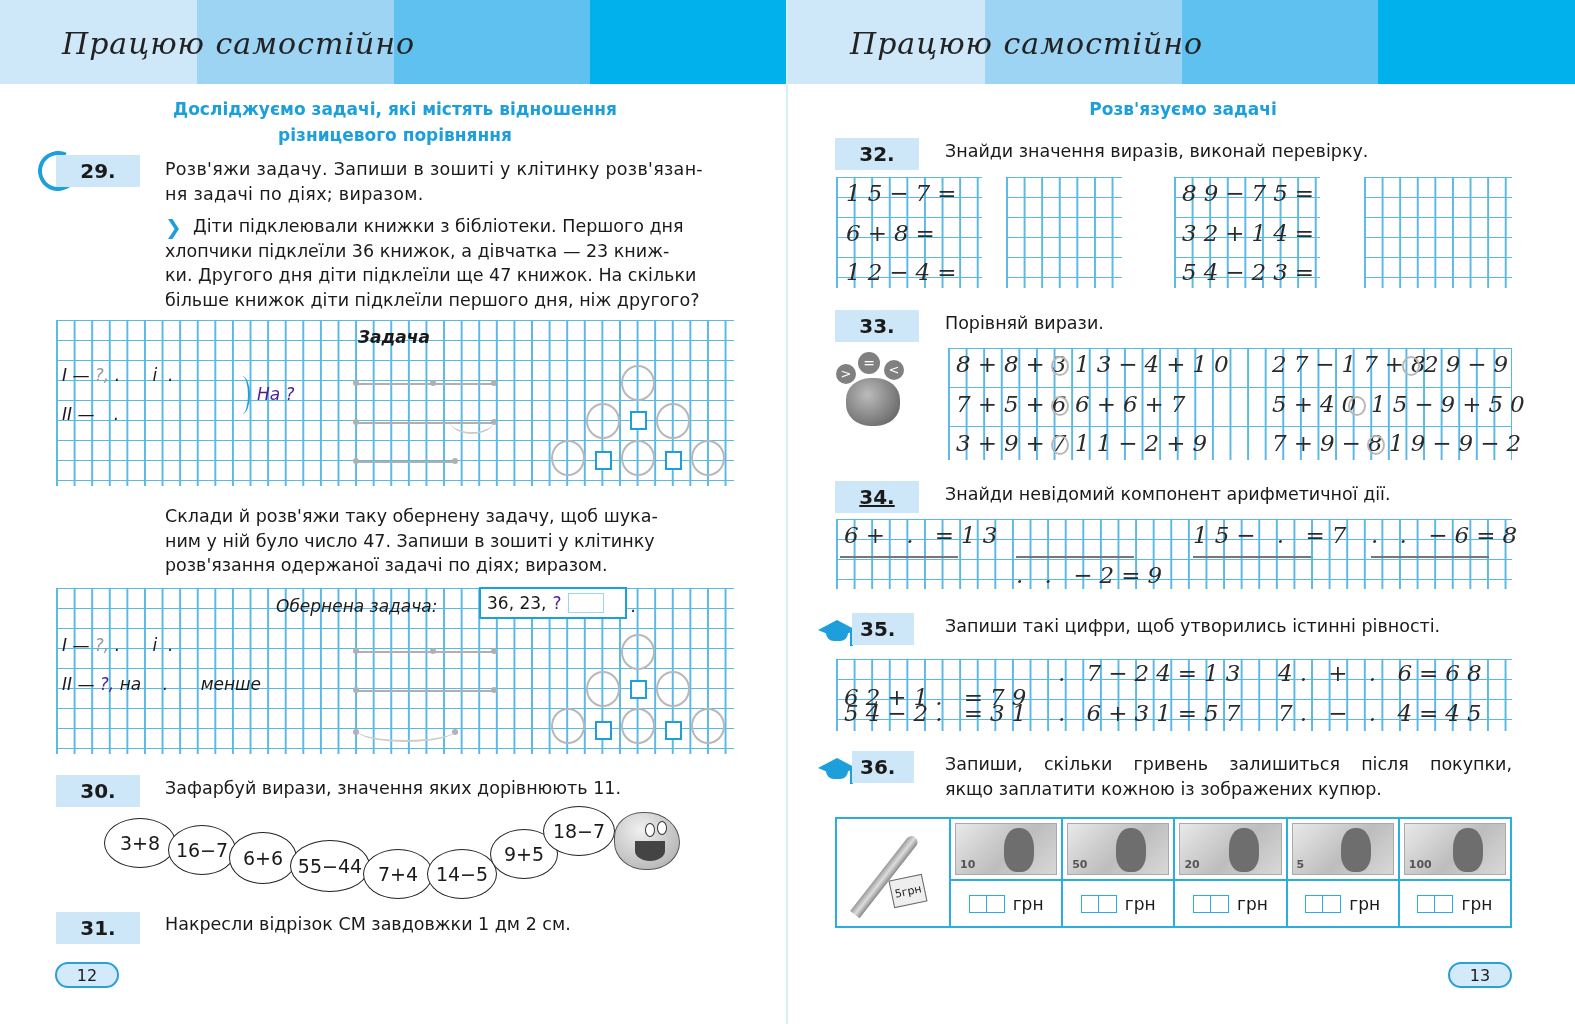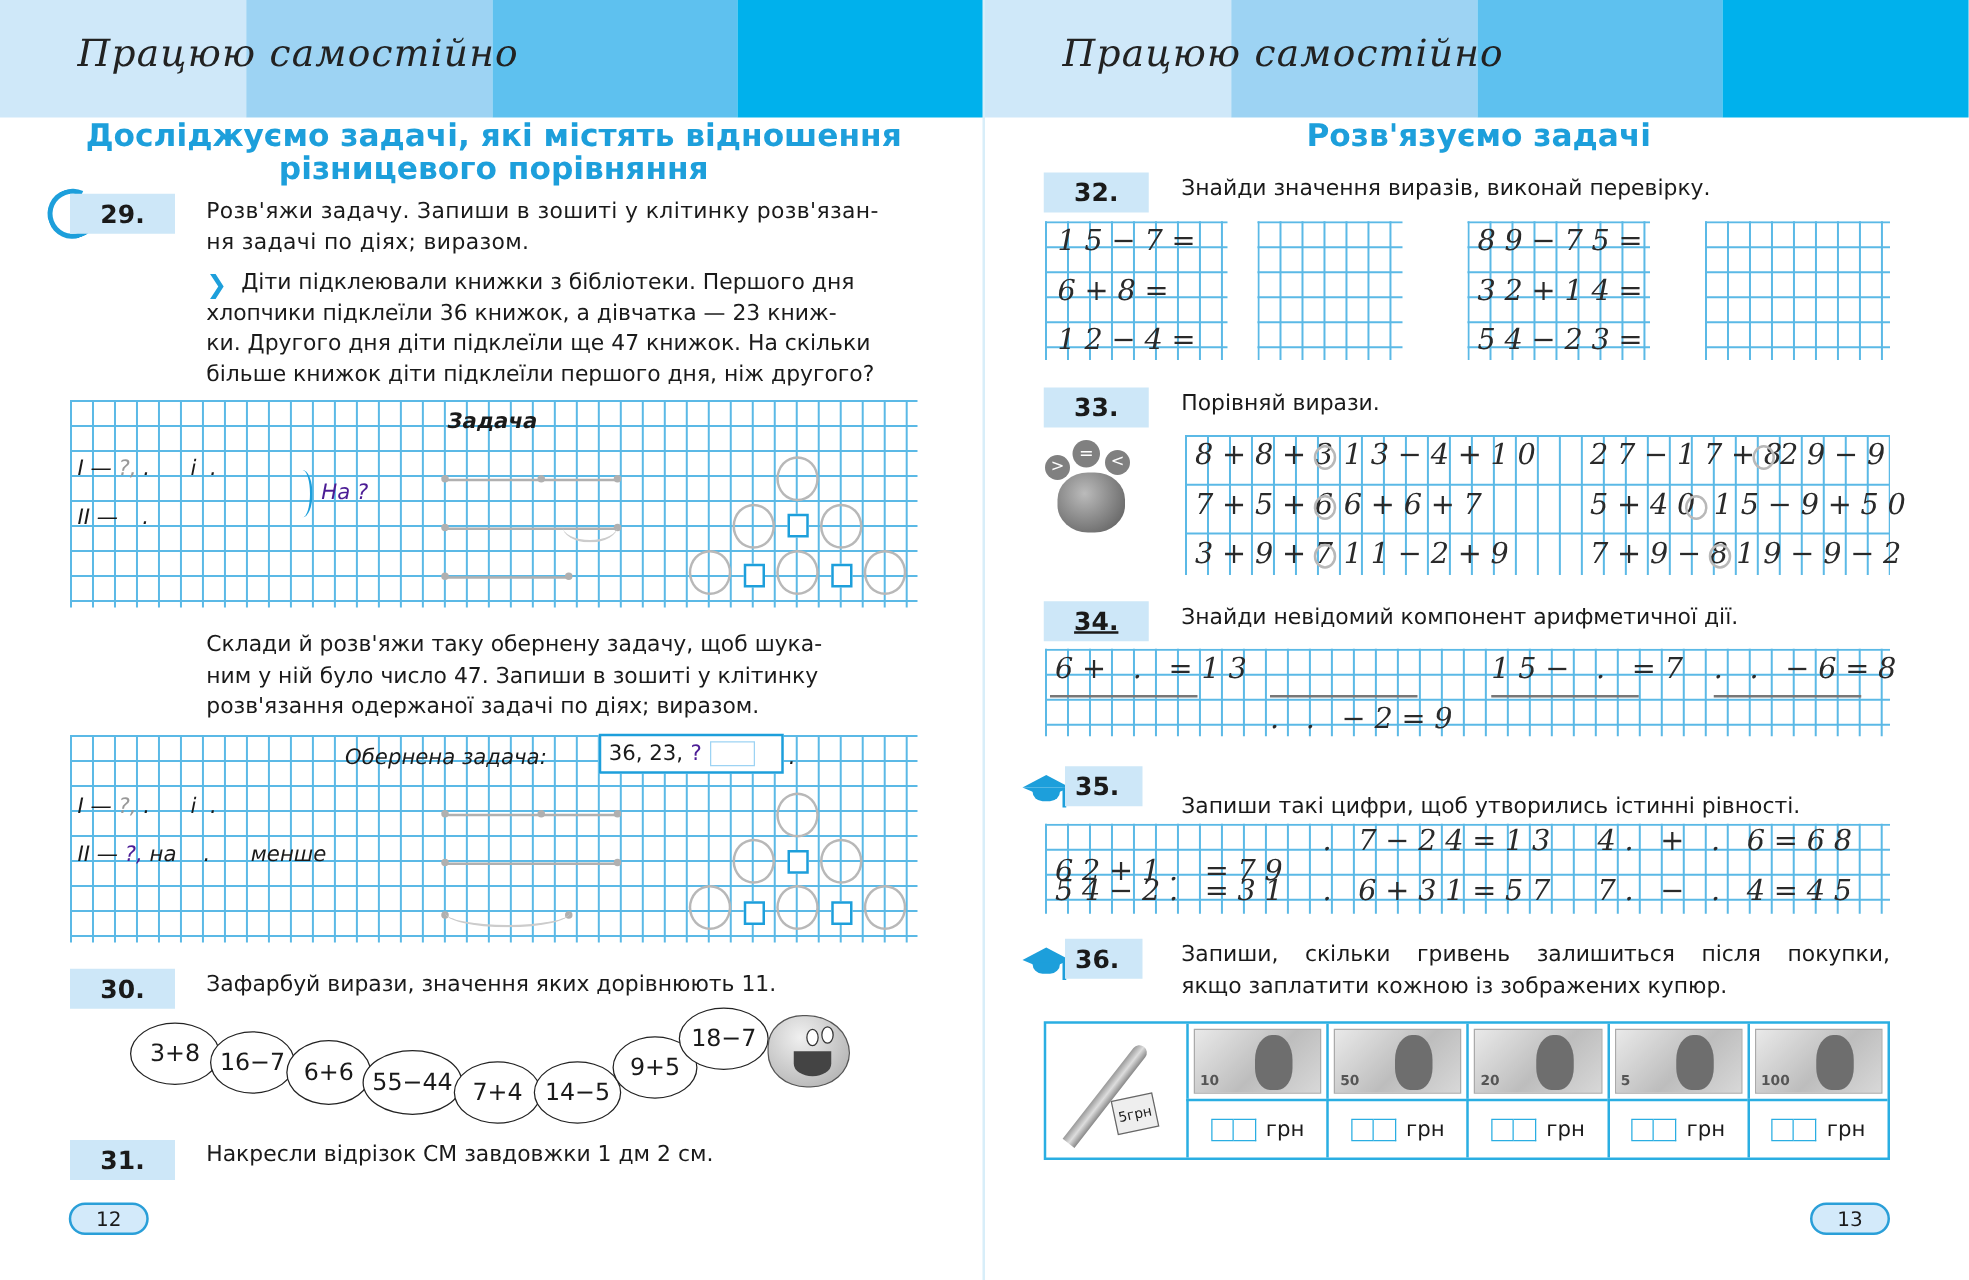--- a/index.html
+++ b/index.html
@@ -3,28 +3,28 @@
 <meta charset="utf-8">
 <style>
   * { box-sizing: border-box; margin: 0; padding: 0; }
   html, body { width: 1575px; height: 1024px; background: #fff; overflow: hidden; }
   body { font-family: "DejaVu Sans", sans-serif; color: #1a1a1a; position: relative; }
   .page { position: absolute; top: 0; width: 787px; height: 1024px; background: #fff; }
   .page.left { left: 0; }
   .page.right { left: 788px; }
   .spine { position: absolute; left: 786px; top: 0; width: 2px; height: 1024px; background: #d8eef9; }
 
-  .hdr { position: absolute; top: 0; left: 0; width: 787px; height: 94px; display: flex; }
+  .hdr { position: absolute; top: 0; left: 0; width: 787px; height: 84px; display: flex; }
   .hdr .b1 { flex: 1; background: #cfe8f9; }
   .hdr .b2 { flex: 1; background: #9dd3f3; }
   .hdr .b3 { flex: 1; background: #5ec1ef; }
   .hdr .b4 { flex: 1; background: #00b1ec; }
   .hdr-title { position: absolute; left: 62px; top: 26px; font-family: "DejaVu Serif", serif; font-style: italic; font-size: 30px; color: #222; letter-spacing: 1px; font-weight: 300; }
 
-  .section-title { position: absolute; text-align: center; color: #1d9fdb; font-weight: bold; font-size: 25px; line-height: 26px; }
+  .section-title { position: absolute; text-align: center; color: #1d9fdb; font-weight: bold; font-size: 17px; line-height: 26px; }
 
   .numbadge { position: absolute; width: 84px; height: 32px; background: #cde7f8; font-weight: bold; font-size: 20px; color: #1a1a1a; display: flex; align-items: center; justify-content: center; }
   .task-text { position: absolute; font-size: 17.5px; line-height: 24.5px; text-align: justify; }
   .task-text.single { white-space: nowrap; }
 
   .grid { position: absolute;
     background-color: #fff;
     background-image:
       linear-gradient(to right, #5bb9e6 1.5px, transparent 1.5px),
       linear-gradient(to bottom, #5bb9e6 1.5px, transparent 1.5px);
@@ -278,21 +278,21 @@
   </div>
 
   <div>
     <div style="position:absolute; left:30px; top:620px; width:38px; height:26px;">
       <div style="position:absolute; left:0; top:0; width:0; height:0; border-left:19px solid transparent; border-right:19px solid transparent; border-bottom:10px solid #1d9fdb;"></div>
       <div style="position:absolute; left:0; top:10px; width:38px; height:0; border-left:19px solid transparent; border-right:19px solid transparent; border-top:8px solid #1d9fdb;"></div>
       <div style="position:absolute; left:8px; top:12px; width:22px; height:9px; background:#1d9fdb; border-radius:0 0 8px 8px;"></div>
       <div style="position:absolute; left:32px; top:10px; width:3px; height:16px; background:#1d9fdb;"></div>
     </div>
     <div class="numbadge" style="left:64px; top:613px; width:62px; justify-content:flex-start; padding-left:8px;">35.</div>
-    <div class="task-text single" style="left:157px; top:633px;">Запиши такі цифри, щоб утворились істинні рівності.</div>
+    <div class="task-text single" style="left:157px; top:614px;">Запиши такі цифри, щоб утворились істинні рівності.</div>
     <div class="grid" style="left:48px; top:659px; width:676px; height:72px;"></div>
     <div class="hand" style="left:56px; top:660px;margin-top:24px;">62+1. =79</div>
     <div class="hand" style="left:270px; top:660px;">. 7−24=13</div>
     <div class="hand" style="left:490px; top:660px;">4. + . 6=68</div>
     <div class="hand" style="left:56px; top:700px;">54−2. =31</div>
     <div class="hand" style="left:270px; top:700px;">. 6+31=57</div>
     <div class="hand" style="left:490px; top:700px;">7. − . 4=45</div>
   </div>
 
   <div>

